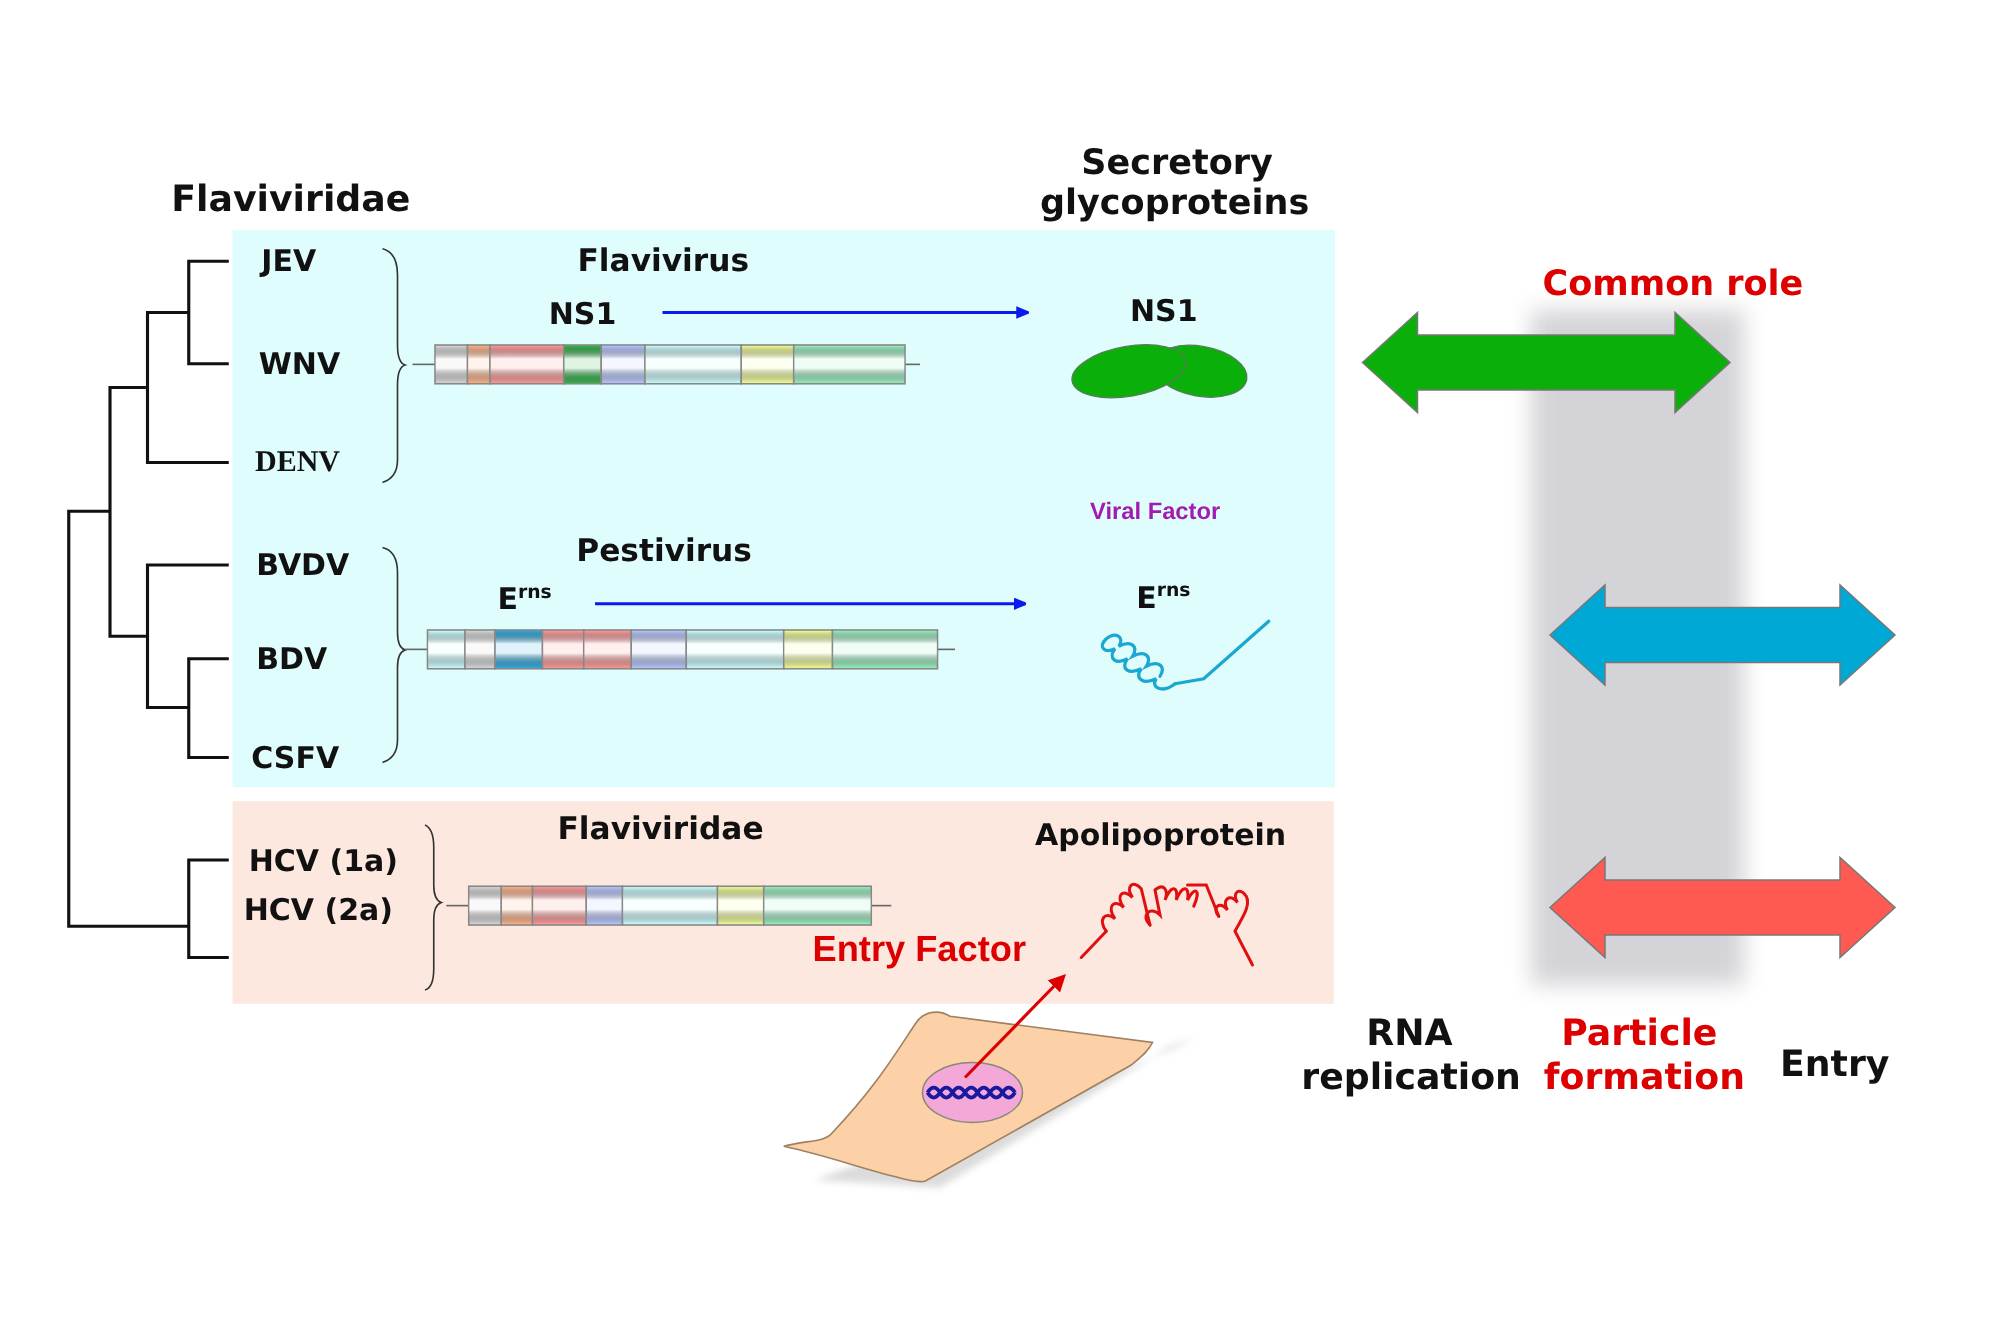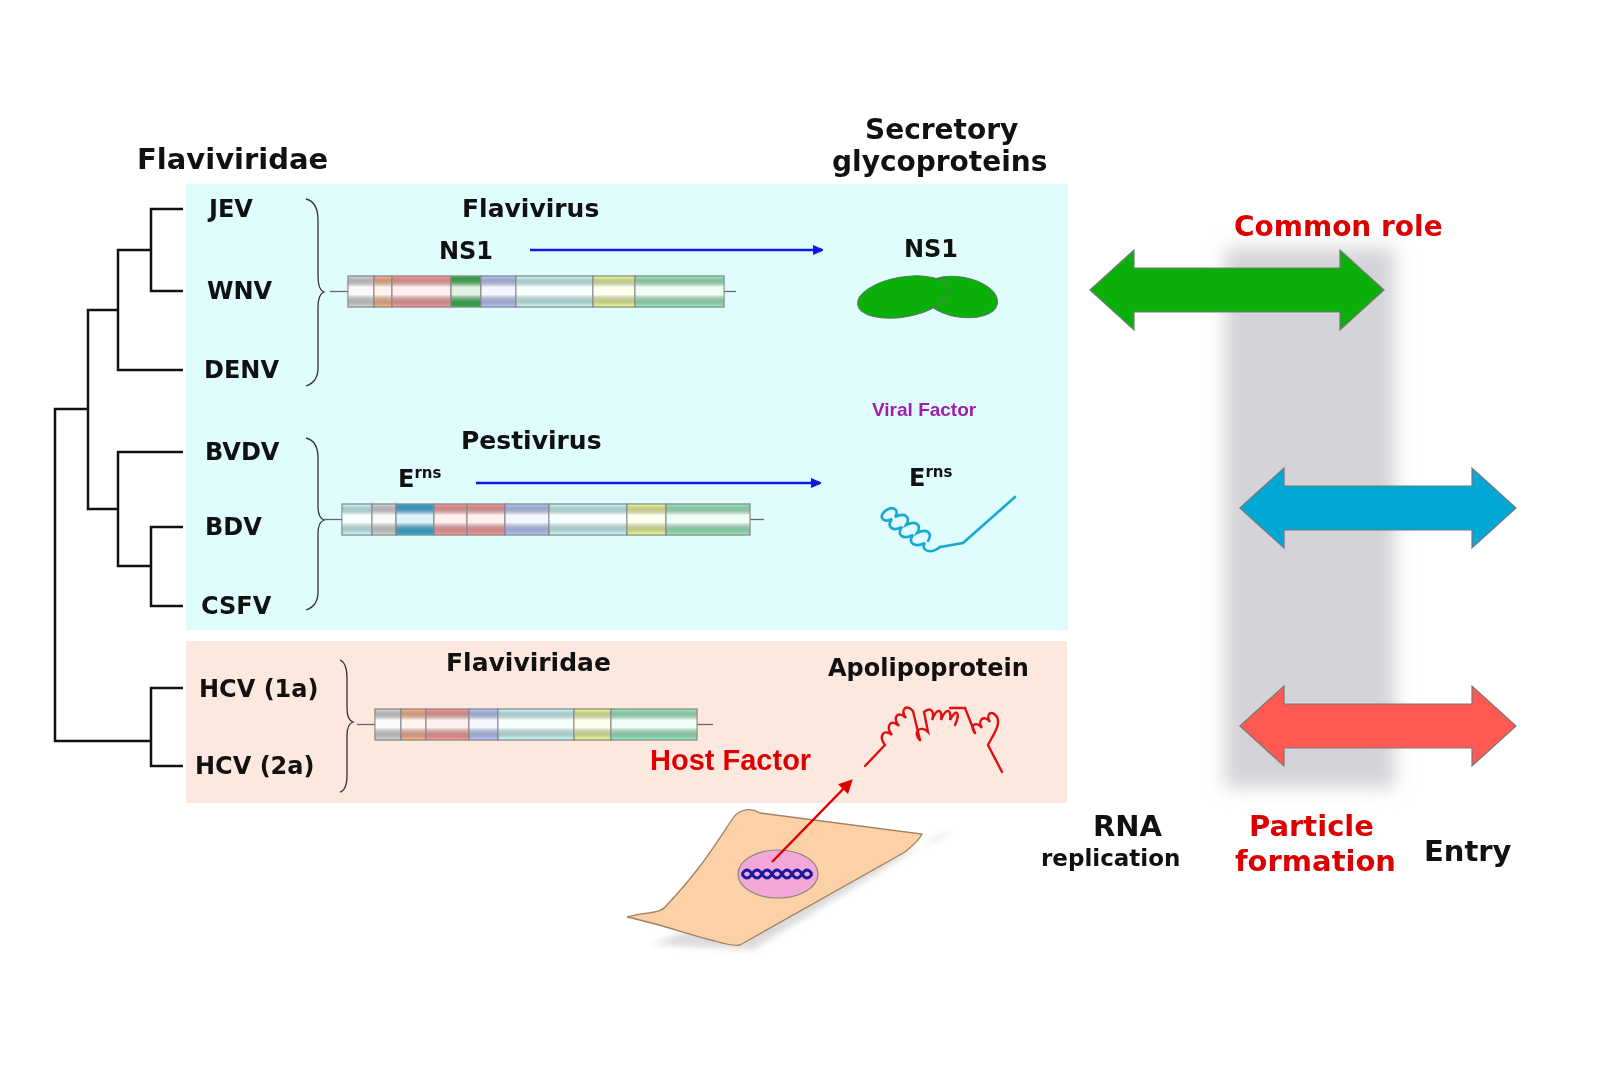--- a/index.html
+++ b/index.html
@@ -161,38 +161,38 @@
     </g>
 </svg>
 
 <div class="lbl it" style="left:137px; top:145px; font-size:29px;">Flaviviridae</div>
 
 <div class="lbl" style="left:865px; top:116px; font-size:28px;">Secretory</div>
 <div class="lbl" style="left:832px; top:148px; font-size:28px;">glycoproteins</div>
 
 <div class="lbl" style="left:209px; top:197px; font-size:24px;">JEV</div>
 <div class="lbl" style="left:207px; top:279px; font-size:24px;">WNV</div>
-<div class="lbl" style="left:204px; top:358px; font-size:24px;">DENV</div>
+<div class="lbl" style="left:204px; top:358px; font-size:24px;font-family:Liberation Serif, serif;">DENV</div>
 <div class="lbl" style="left:205px; top:440px; font-size:24px;">BVDV</div>
 <div class="lbl" style="left:205px; top:515px; font-size:24px;">BDV</div>
 <div class="lbl" style="left:201px; top:594px; font-size:24px;">CSFV</div>
 <div class="lbl" style="left:199px; top:677px; font-size:24px;">HCV (1a)</div>
-<div class="lbl" style="left:195px; top:754px; font-size:24px;">HCV (2a)</div>
+<div class="lbl" style="left:195px; top:716px; font-size:24px;">HCV (2a)</div>
 
 <div class="lbl it" style="left:462px; top:196px; font-size:25px;text-align:center;">Flavivirus</div>
 <div class="lbl it" style="left:461px; top:428px; font-size:25px;">Pestivirus</div>
 <div class="lbl it" style="left:446px; top:650px; font-size:25px;">Flaviviridae</div>
 
 <div class="lbl" style="left:439px; top:239px; font-size:24px;">NS1</div>
 <div class="lbl" style="left:904px; top:237px; font-size:24px;">NS1</div>
 <div class="lbl" style="left:398px; top:467px; font-size:24px;"><span>E</span><span class="sup" style="font-size:15px;">rns</span></div>
 <div class="lbl" style="left:909px; top:466px; font-size:24px;"><span>E</span><span class="sup" style="font-size:15px;">rns</span></div>
 <div class="lbl" style="left:828px; top:656px; font-size:24px;">Apolipoprotein</div>
 
 <div class="lbl" style="left:872px; top:400px; font-size:19px; color:#a21caf; font-family:'Liberation Sans', sans-serif;">Viral Factor</div>
-<div class="lbl" style="left:650px; top:746px; font-size:29px; color:#dd0000; font-family:'Liberation Sans', sans-serif;">Host Factor</div>
+<div class="lbl" style="left:650px; top:746px; font-size:29px; color:#dd0000; font-family:'Liberation Sans', sans-serif;">Entry Factor</div>
 <div class="lbl" style="left:1234px; top:213px; font-size:28px; color:#dd0000;">Common role</div>
 
 <div class="lbl" style="left:1093px; top:812px; font-size:29px;">RNA</div>
-<div class="lbl" style="left:1041px; top:847px; font-size:23px;">replication</div>
+<div class="lbl" style="left:1041px; top:847px; font-size:29px;">replication</div>
 <div class="lbl" style="left:1249px; top:812px; font-size:29px; color:#dd0000;text-align:center;">Particle</div>
 <div class="lbl" style="left:1235px; top:847px; font-size:29px; color:#dd0000;">formation</div>
 <div class="lbl" style="left:1424px; top:837px; font-size:29px;text-align:center;">Entry</div>
 
 </body></html>

